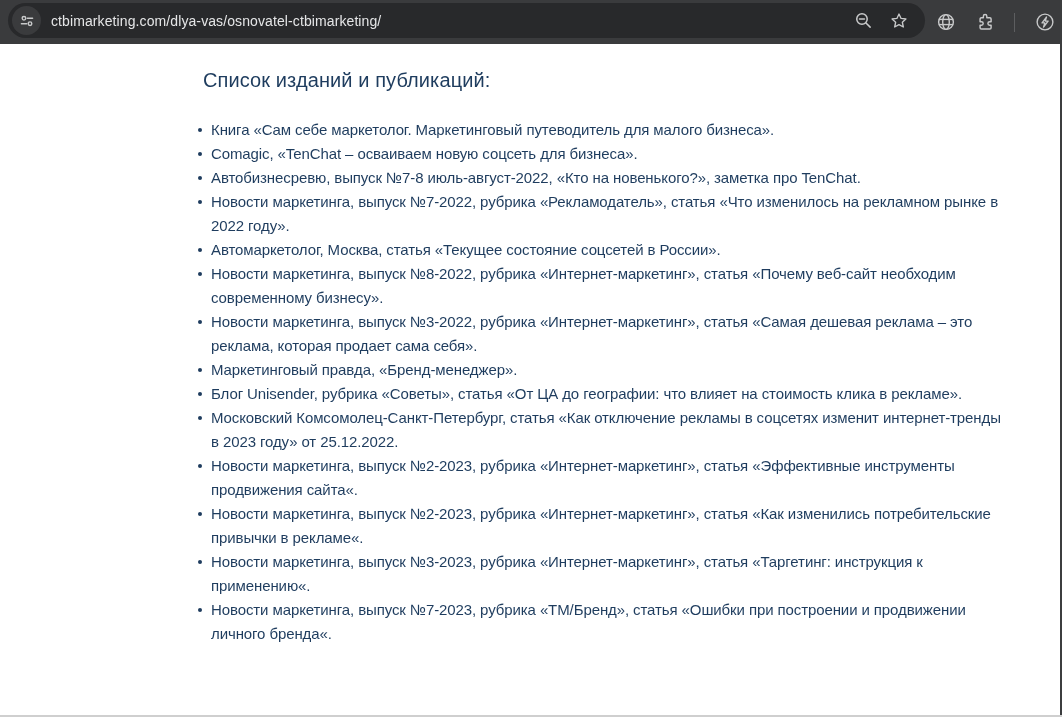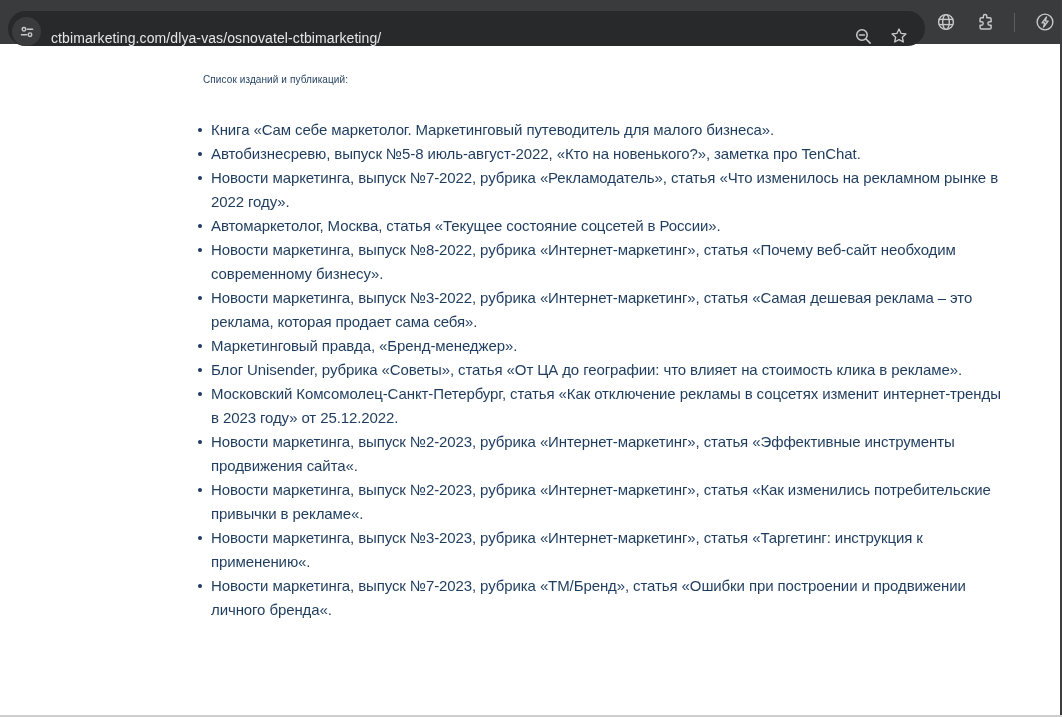--- a/index.html
+++ b/index.html
@@ -2,40 +2,40 @@
 <html lang="ru"><head>
 <meta charset="utf-8">
 <style>
   * { margin:0; padding:0; box-sizing:border-box; }
   html,body { width:1062px; height:717px; overflow:hidden; background:#ffffff;
               font-family:"Liberation Sans", sans-serif; }
 
   
   .toolbar { position:relative; width:1062px; height:44px; background:#3a3b3d; }
   .omnibox { position:absolute; left:8px; top:3px; width:917px; height:35px;
-             background:#28292b; border-radius:18px; display:flex; align-items:flex-end;margin-top:8px; }
+             background:#28292b; border-radius:18px; display:flex; align-items:center; }
   .tune-circle { width:29px; height:29px; margin-left:4px; border-radius:50%;
                  background:#3a3b3d; display:flex; align-items:center; justify-content:center;
                  flex:0 0 auto; cursor:pointer; }
   .url { margin-left:10px; font-size:14px; letter-spacing:.1px; color:#e5e6e7;
          white-space:nowrap; overflow:hidden; flex:1 1 auto; }
   .omni-right { display:flex; align-items:center; gap:16px; margin-right:16px; flex:0 0 auto; }
   .tb-right { position:absolute; right:6px; top:0; height:44px; display:flex;
               align-items:center; gap:19px; }
   .tb-divider { width:1px; height:19px; background:#5d5e60; }
   .icon-btn { display:flex; align-items:center; justify-content:center; cursor:pointer; }
   svg { display:block; }
 
   
   .edge-right  { position:fixed; top:0; right:0; width:2px; height:717px; background:#3c3d3f; }
   .edge-bottom { position:fixed; left:0; bottom:0; width:1062px; height:2px; background:#cfcfcf; }
 
   
   .content { margin:26px 40px 0 197px; color:#1e3c5e; }
-  .page-heading { font-size:10px; font-weight:400; line-height:20px; margin:0 0 28px 6px;
+  .page-heading { font-size:20px; font-weight:400; line-height:20px; margin:0 0 28px 6px;
                   letter-spacing:.1px; }
   ul.pubs { list-style:none; width:812px; }
   ul.pubs li { position:relative; padding-left:14px; font-size:15px; line-height:24px;
                letter-spacing:-0.1px; }
   ul.pubs li .bullet { position:absolute; left:1px; top:10px; width:4px; height:4px;
                        border-radius:50%; background:#1e3c5e; }
 </style>
 </head>
 <body>
 
@@ -90,21 +90,22 @@
         <path d="M13.6,6.6 L8.8,13 h3 L10.4,17.6 L15.4,11 h-3.1 Z"></path>
       </svg>
     </span>
   </div>
 </div>
 
 <div class="content">
   <h2 class="page-heading">Список изданий и публикаций:</h2>
   <ul class="pubs">
       <li><span class="bullet"></span><span>Книга «Сам себе маркетолог. Маркетинговый путеводитель для малого бизнеса».</span></li>
-      <li><span class="bullet"></span><span>Автобизнесревю, выпуск №5-8 июль-август-2022, «Кто на новенького?», заметка про TenChat.</span></li>
+      <li><span class="bullet"></span><span>Comagic, «TenChat – осваиваем новую соцсеть для бизнеса».</span></li>
+      <li><span class="bullet"></span><span>Автобизнесревю, выпуск №7-8 июль-август-2022, «Кто на новенького?», заметка про TenChat.</span></li>
       <li><span class="bullet"></span><span>Новости маркетинга, выпуск №7-2022, рубрика «Рекламодатель», статья «Что изменилось на рекламном рынке в 2022 году».</span></li>
       <li><span class="bullet"></span><span>Автомаркетолог, Москва, статья «Текущее состояние соцсетей в России».</span></li>
       <li><span class="bullet"></span><span>Новости маркетинга, выпуск №8-2022, рубрика «Интернет-маркетинг», статья «Почему веб-сайт необходим современному бизнесу».</span></li>
       <li><span class="bullet"></span><span>Новости маркетинга, выпуск №3-2022, рубрика «Интернет-маркетинг», статья «Самая дешевая реклама – это реклама, которая продает сама себя».</span></li>
       <li><span class="bullet"></span><span>Маркетинговый правда, «Бренд-менеджер».</span></li>
       <li><span class="bullet"></span><span>Блог Unisender, рубрика «Советы», статья «От ЦА до географии: что влияет на стоимость клика в рекламе».</span></li>
       <li><span class="bullet"></span><span>Московский Комсомолец-Санкт-Петербург, статья «Как отключение рекламы в соцсетях изменит интернет-тренды в 2023 году» от 25.12.2022.</span></li>
       <li><span class="bullet"></span><span>Новости маркетинга, выпуск №2-2023, рубрика «Интернет-маркетинг», статья «Эффективные инструменты продвижения сайта«.</span></li>
       <li><span class="bullet"></span><span>Новости маркетинга, выпуск №2-2023, рубрика «Интернет-маркетинг», статья «Как изменились потребительские привычки в рекламе«.</span></li>
       <li><span class="bullet"></span><span>Новости маркетинга, выпуск №3-2023, рубрика «Интернет-маркетинг», статья «Таргетинг: инструкция к применению«.</span></li>

